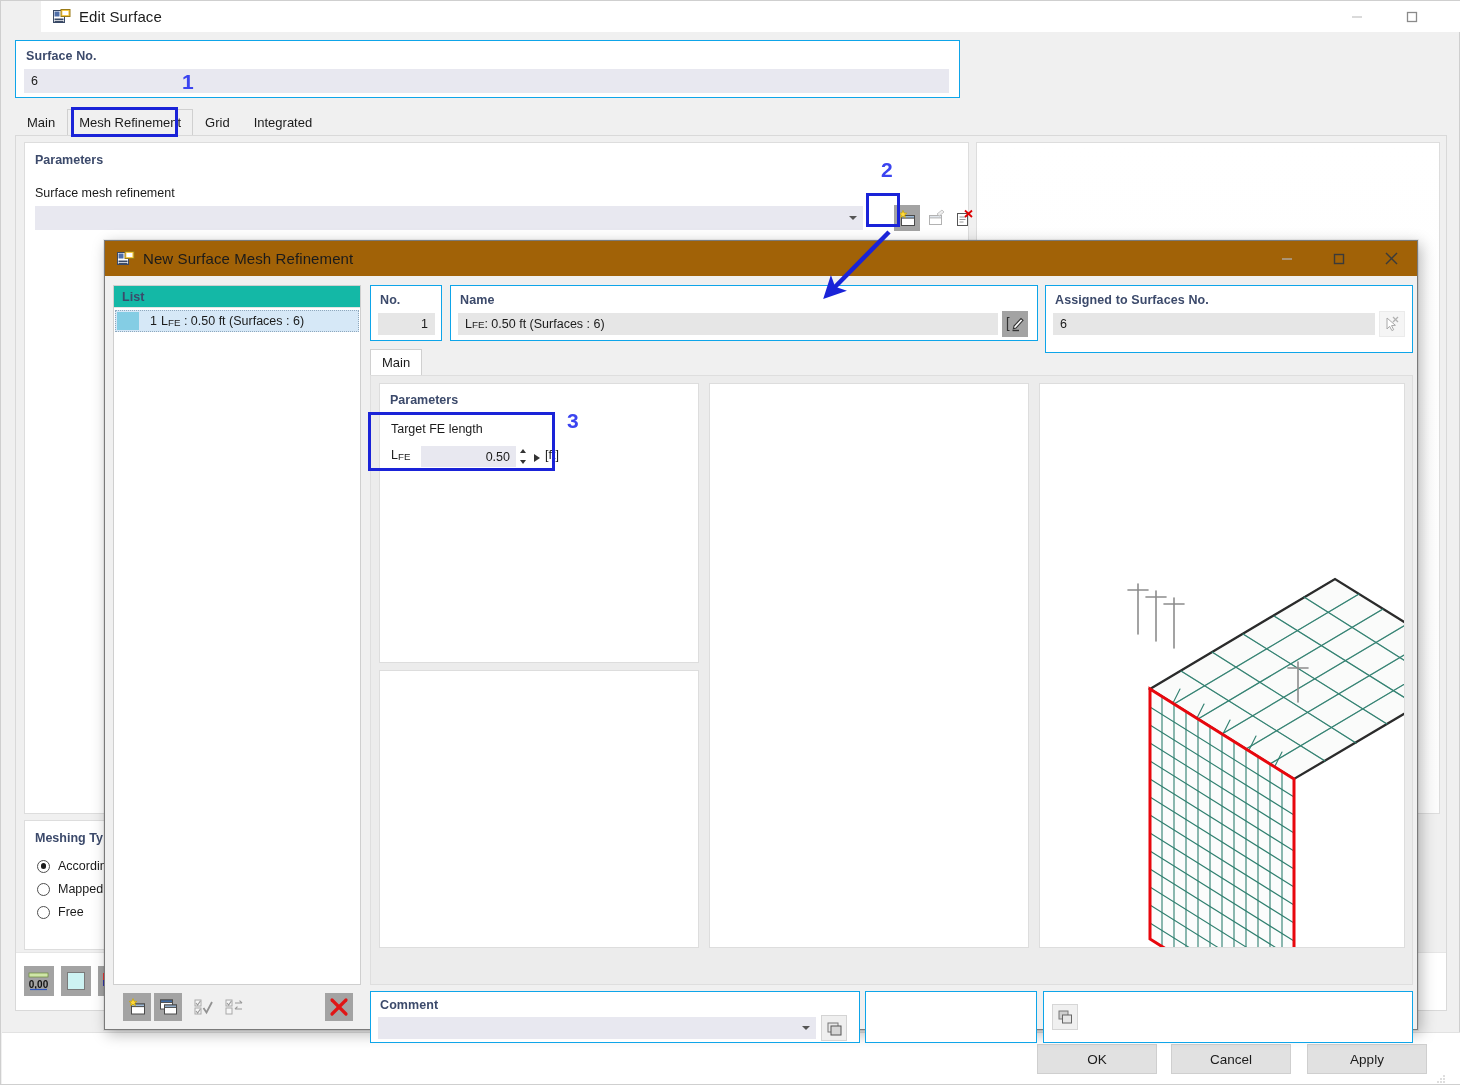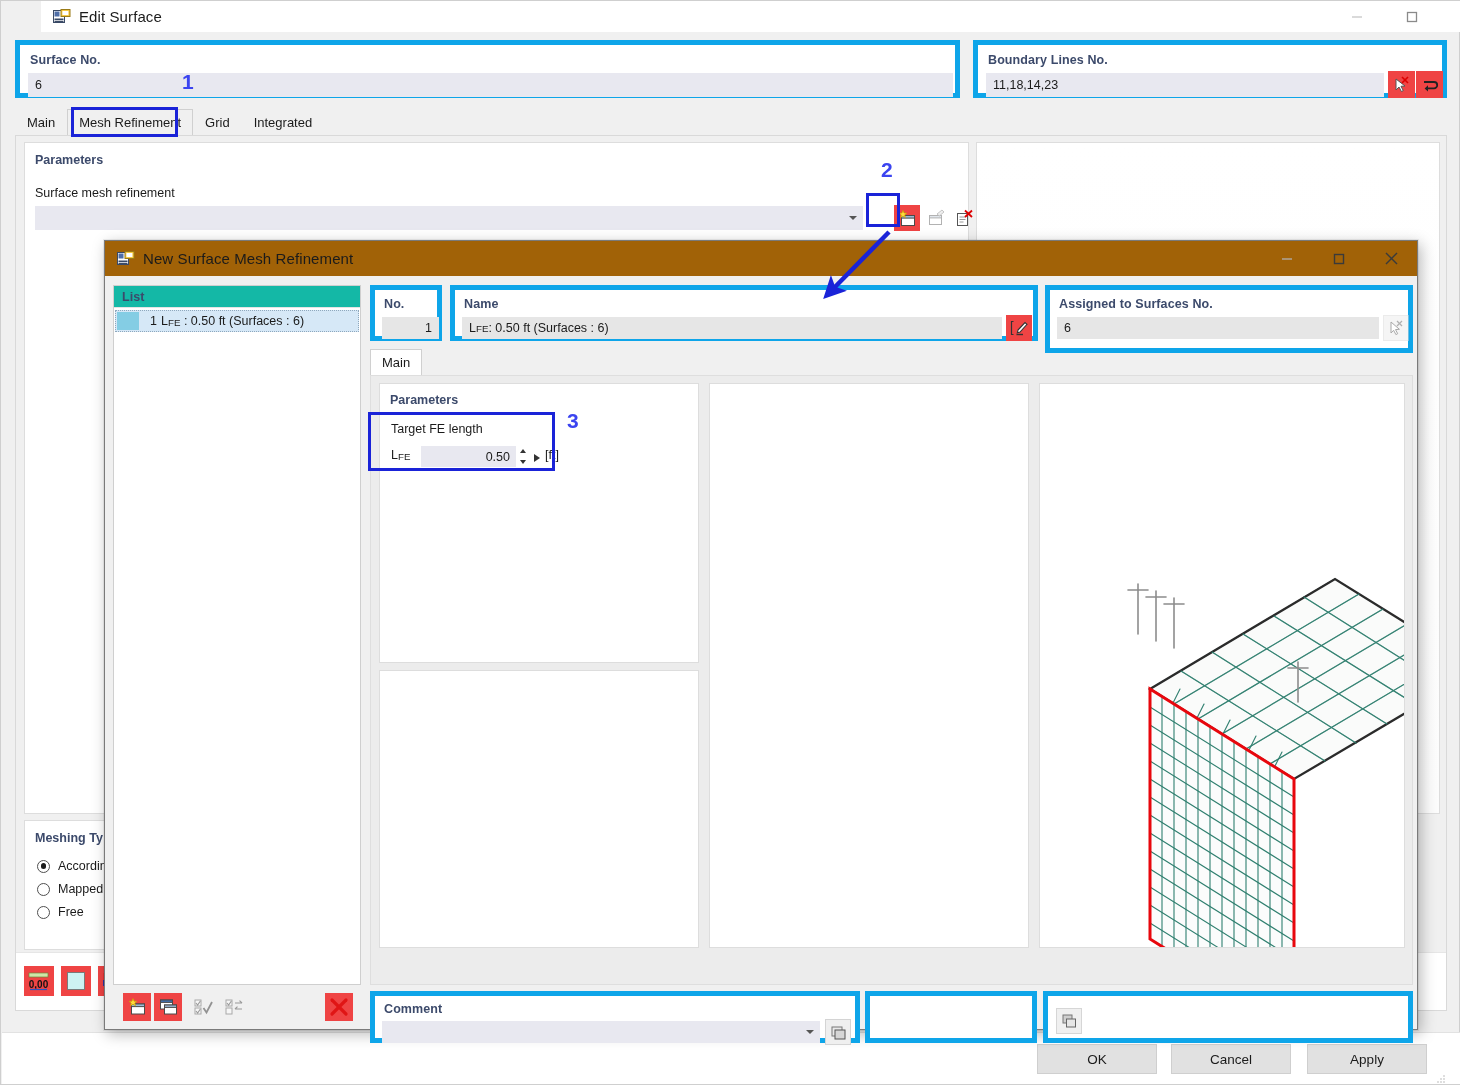--- a/index.html
+++ b/index.html
@@ -40,21 +40,21 @@
   .win-btn {
     width: 55px; height: 31px; display: flex; align-items: center; justify-content: center;
     color: #8a8a8a;
   }
   .win-btn.close { width: 60px; }
   .win-btn svg { display: block; }
 
   
   .field-card {
     background: #ffffff;
-    border: 5px solid #0ea5e9;
+    border: 1px solid #0ea5e9;
     position: absolute;
   }
   .field-label {
     font-size: 12.5px; font-weight: bold; color: #3c4a6b;
     letter-spacing: .1px;
   }
   .field-input {
     background: #e8e8f0;
     border: none;
     font-size: 12.5px; color: #1b1b1b;
@@ -97,21 +97,21 @@
     border-left: 4px solid transparent;
     border-right: 4px solid transparent;
     border-top: 4px solid #555;
   }
 
   .tbtn {
     width: 27px; height: 27px;
     display: flex; align-items: center; justify-content: center;
     position: relative;
   }
-  .tbtn.hl { background: #ef4444; }
+  .tbtn.hl { background: #a3a3a3; }
   .tbtn.flat { background: transparent; }
 
   
   .radio-row { display: flex; align-items: center; margin-bottom: 9px; }
   .radio {
     width: 13px; height: 13px; border-radius: 50%;
     border: 1.4px solid #4f4f4f; background: #fff;
     margin-right: 8px; position: relative; flex: none;
   }
   .radio.on::after {
@@ -218,37 +218,20 @@
             </svg>
         </div>
       </div>
     </div>
 
     <div class="field-card" style="left:14px; top:39px; width:945px; height:58px;">
       <div class="field-label" style="position:absolute; left:10px; top:8px;">Surface No.</div>
       <div class="field-input" style="position:absolute; left:8px; top:28px; width:925px; height:24px;">6</div>
     </div>
 
-    <div class="field-card" style="left:972px; top:39px; width:474px; height:58px;">
-      <div class="field-label" style="position:absolute; left:10px; top:8px;">Boundary Lines No.</div>
-      <div class="field-input" style="position:absolute; left:8px; top:28px; width:398px; height:24px;">11,18,14,23</div>
-      <div class="tbtn hl" style="position:absolute; left:410px; top:26px;">
-        <svg width="19" height="19" viewBox="0 0 19 19">
-          <path d="M4 4 L4 15 L7 12 L9.4 16.5 L11.3 15.6 L9 11.3 L13 11 Z" fill="#fff" stroke="#555" stroke-width="1"></path>
-          <line x1="10" y1="2" x2="16" y2="8" stroke="#d00" stroke-width="1.6"></line>
-          <line x1="16" y1="2" x2="10" y2="8" stroke="#d00" stroke-width="1.6"></line>
-        </svg>
-      </div>
-      <div class="tbtn hl" style="position:absolute; left:438px; top:26px;">
-        <svg width="20" height="19" viewBox="0 0 20 19">
-          <path d="M4 7 H14 A3.2 3.2 0 0 1 14 13.4 H6" fill="none" stroke="#222" stroke-width="1.8"></path>
-          <path d="M8 10.2 L4.6 13.4 L8 16.4 Z" fill="#222"></path>
-        </svg>
-      </div>
-    </div>
 
     <div class="tabstrip" style="left:14px; top:108px;">
       <div class="tab"><span>Main</span></div>
       <div class="tab active"><span>Mesh Refinement</span></div>
       <div class="tab"><span>Grid</span></div>
       <div class="tab"><span>Integrated</span></div>
     </div>
 
     <div style="position:absolute; left:14px; top:134px; width:1432px; height:876px; background:#f0f0f0; border:1px solid #d9d9d9;">
 

